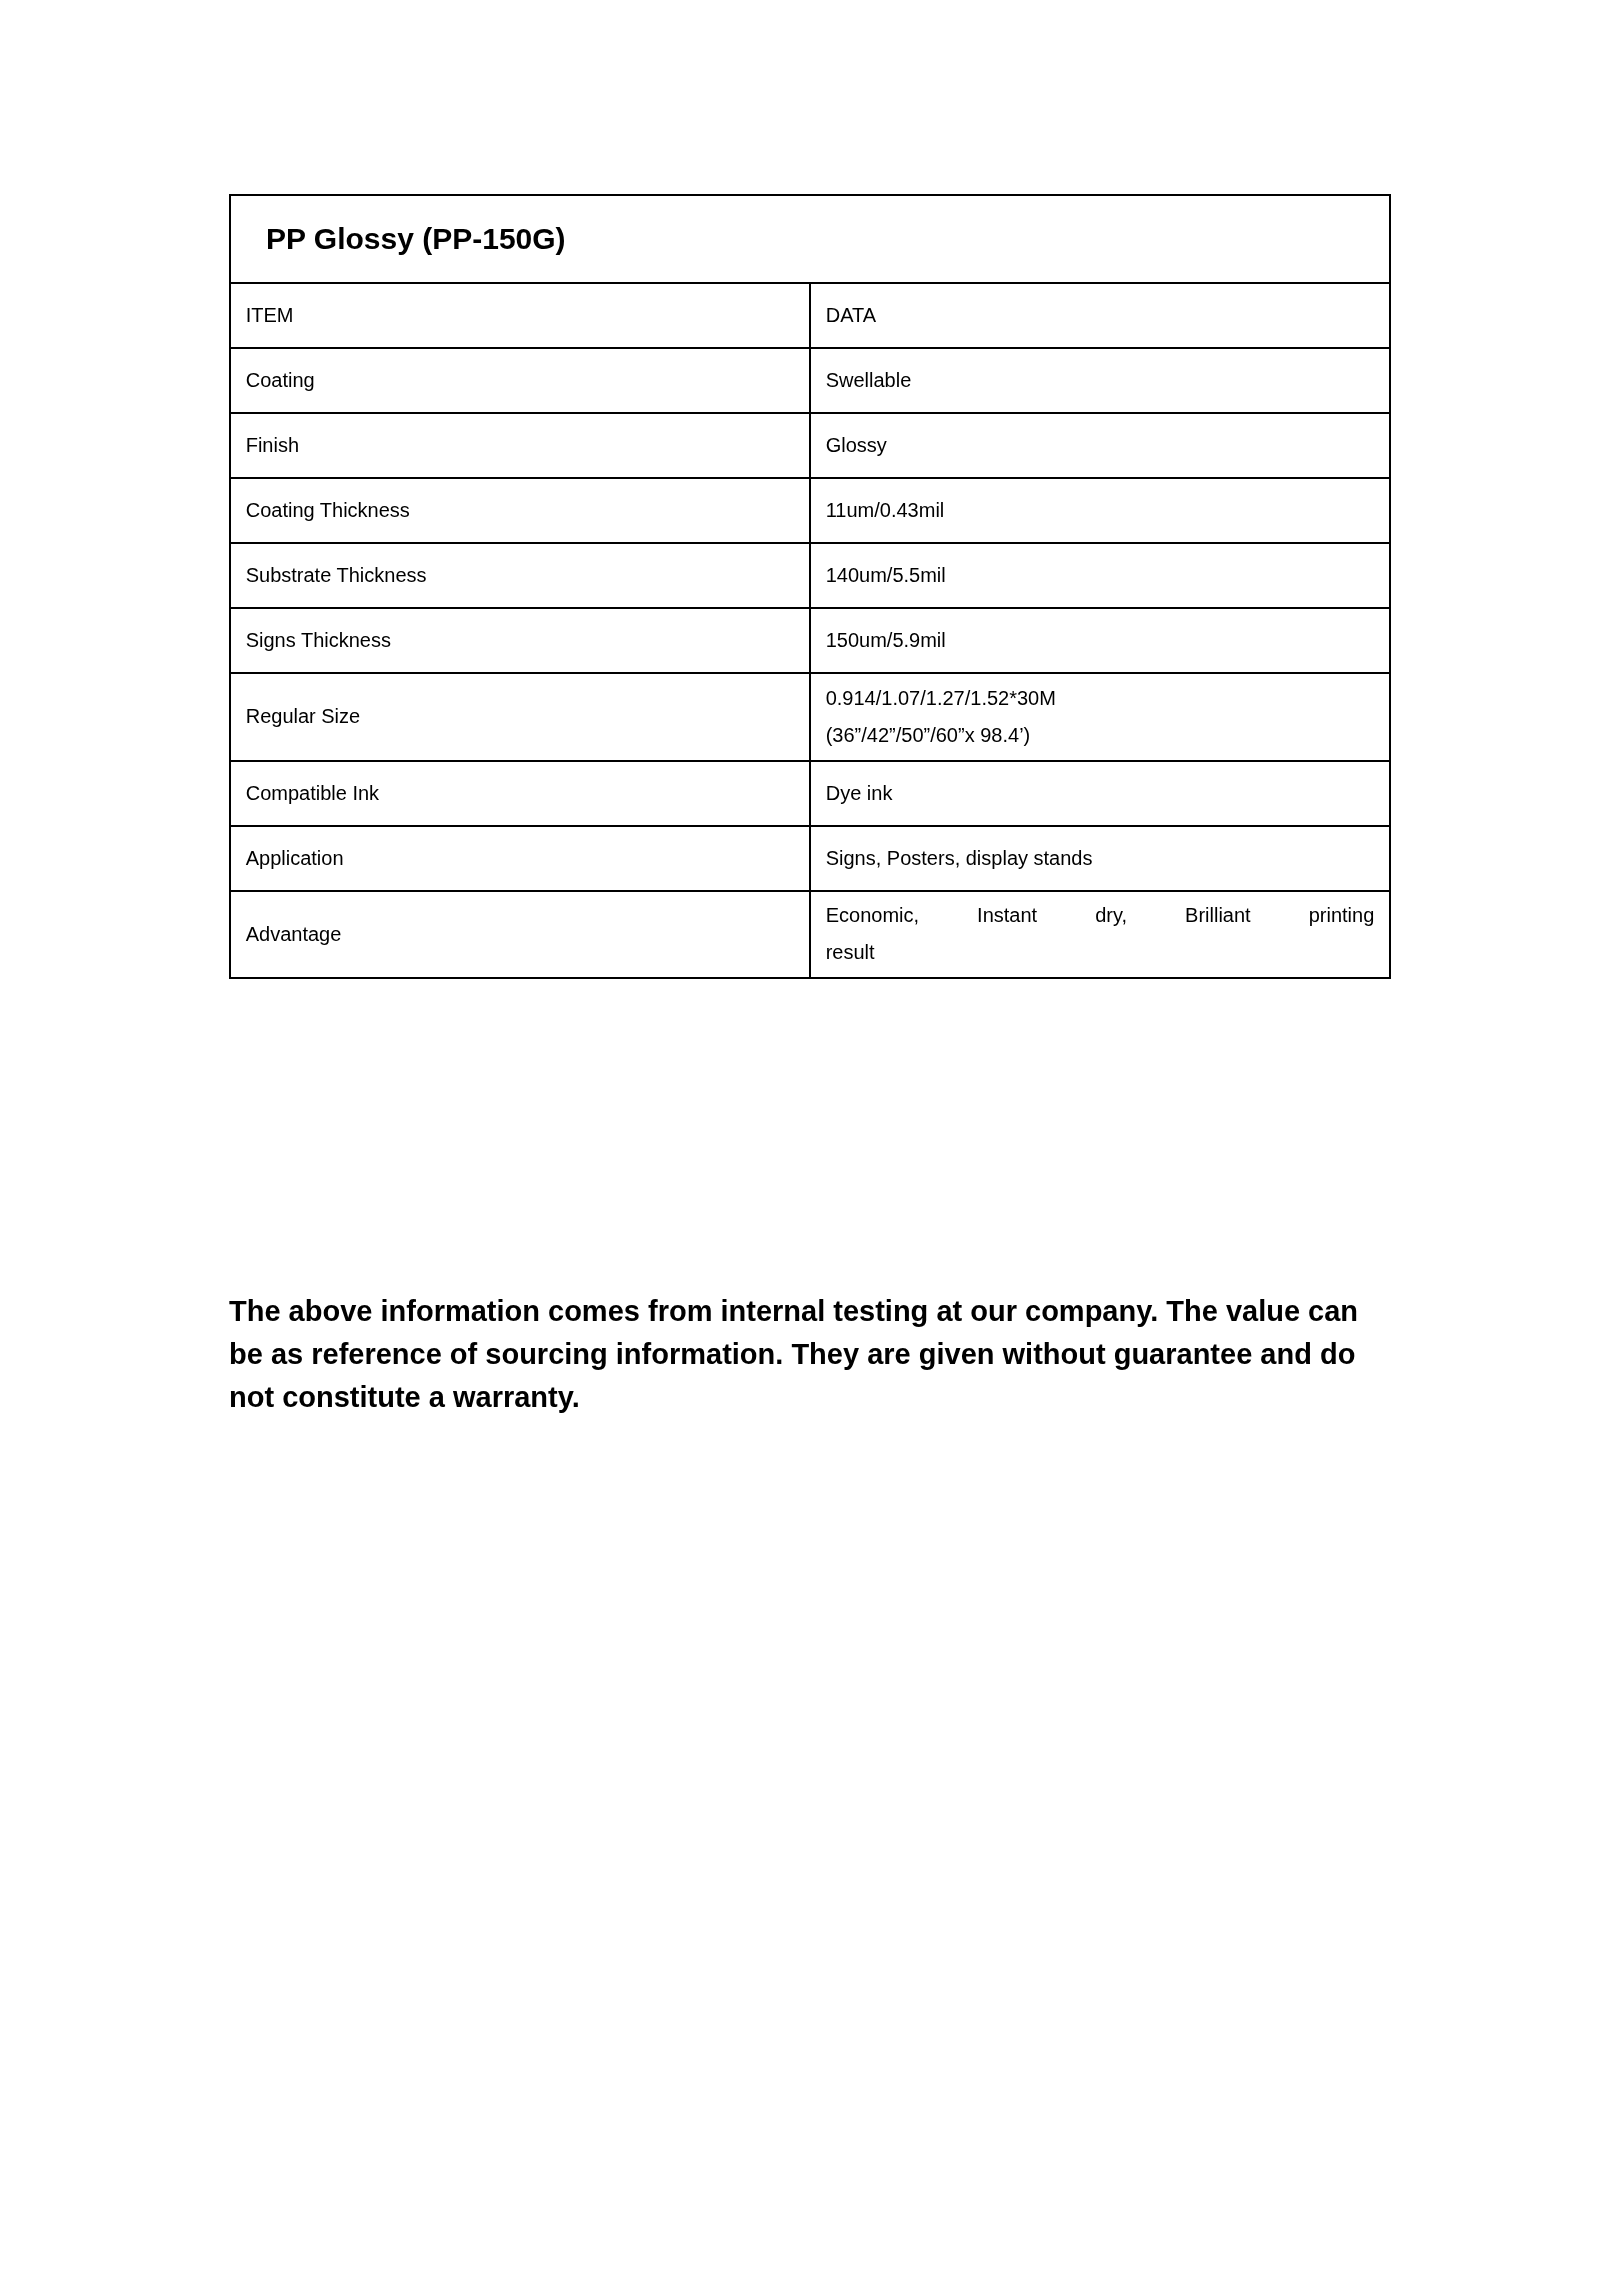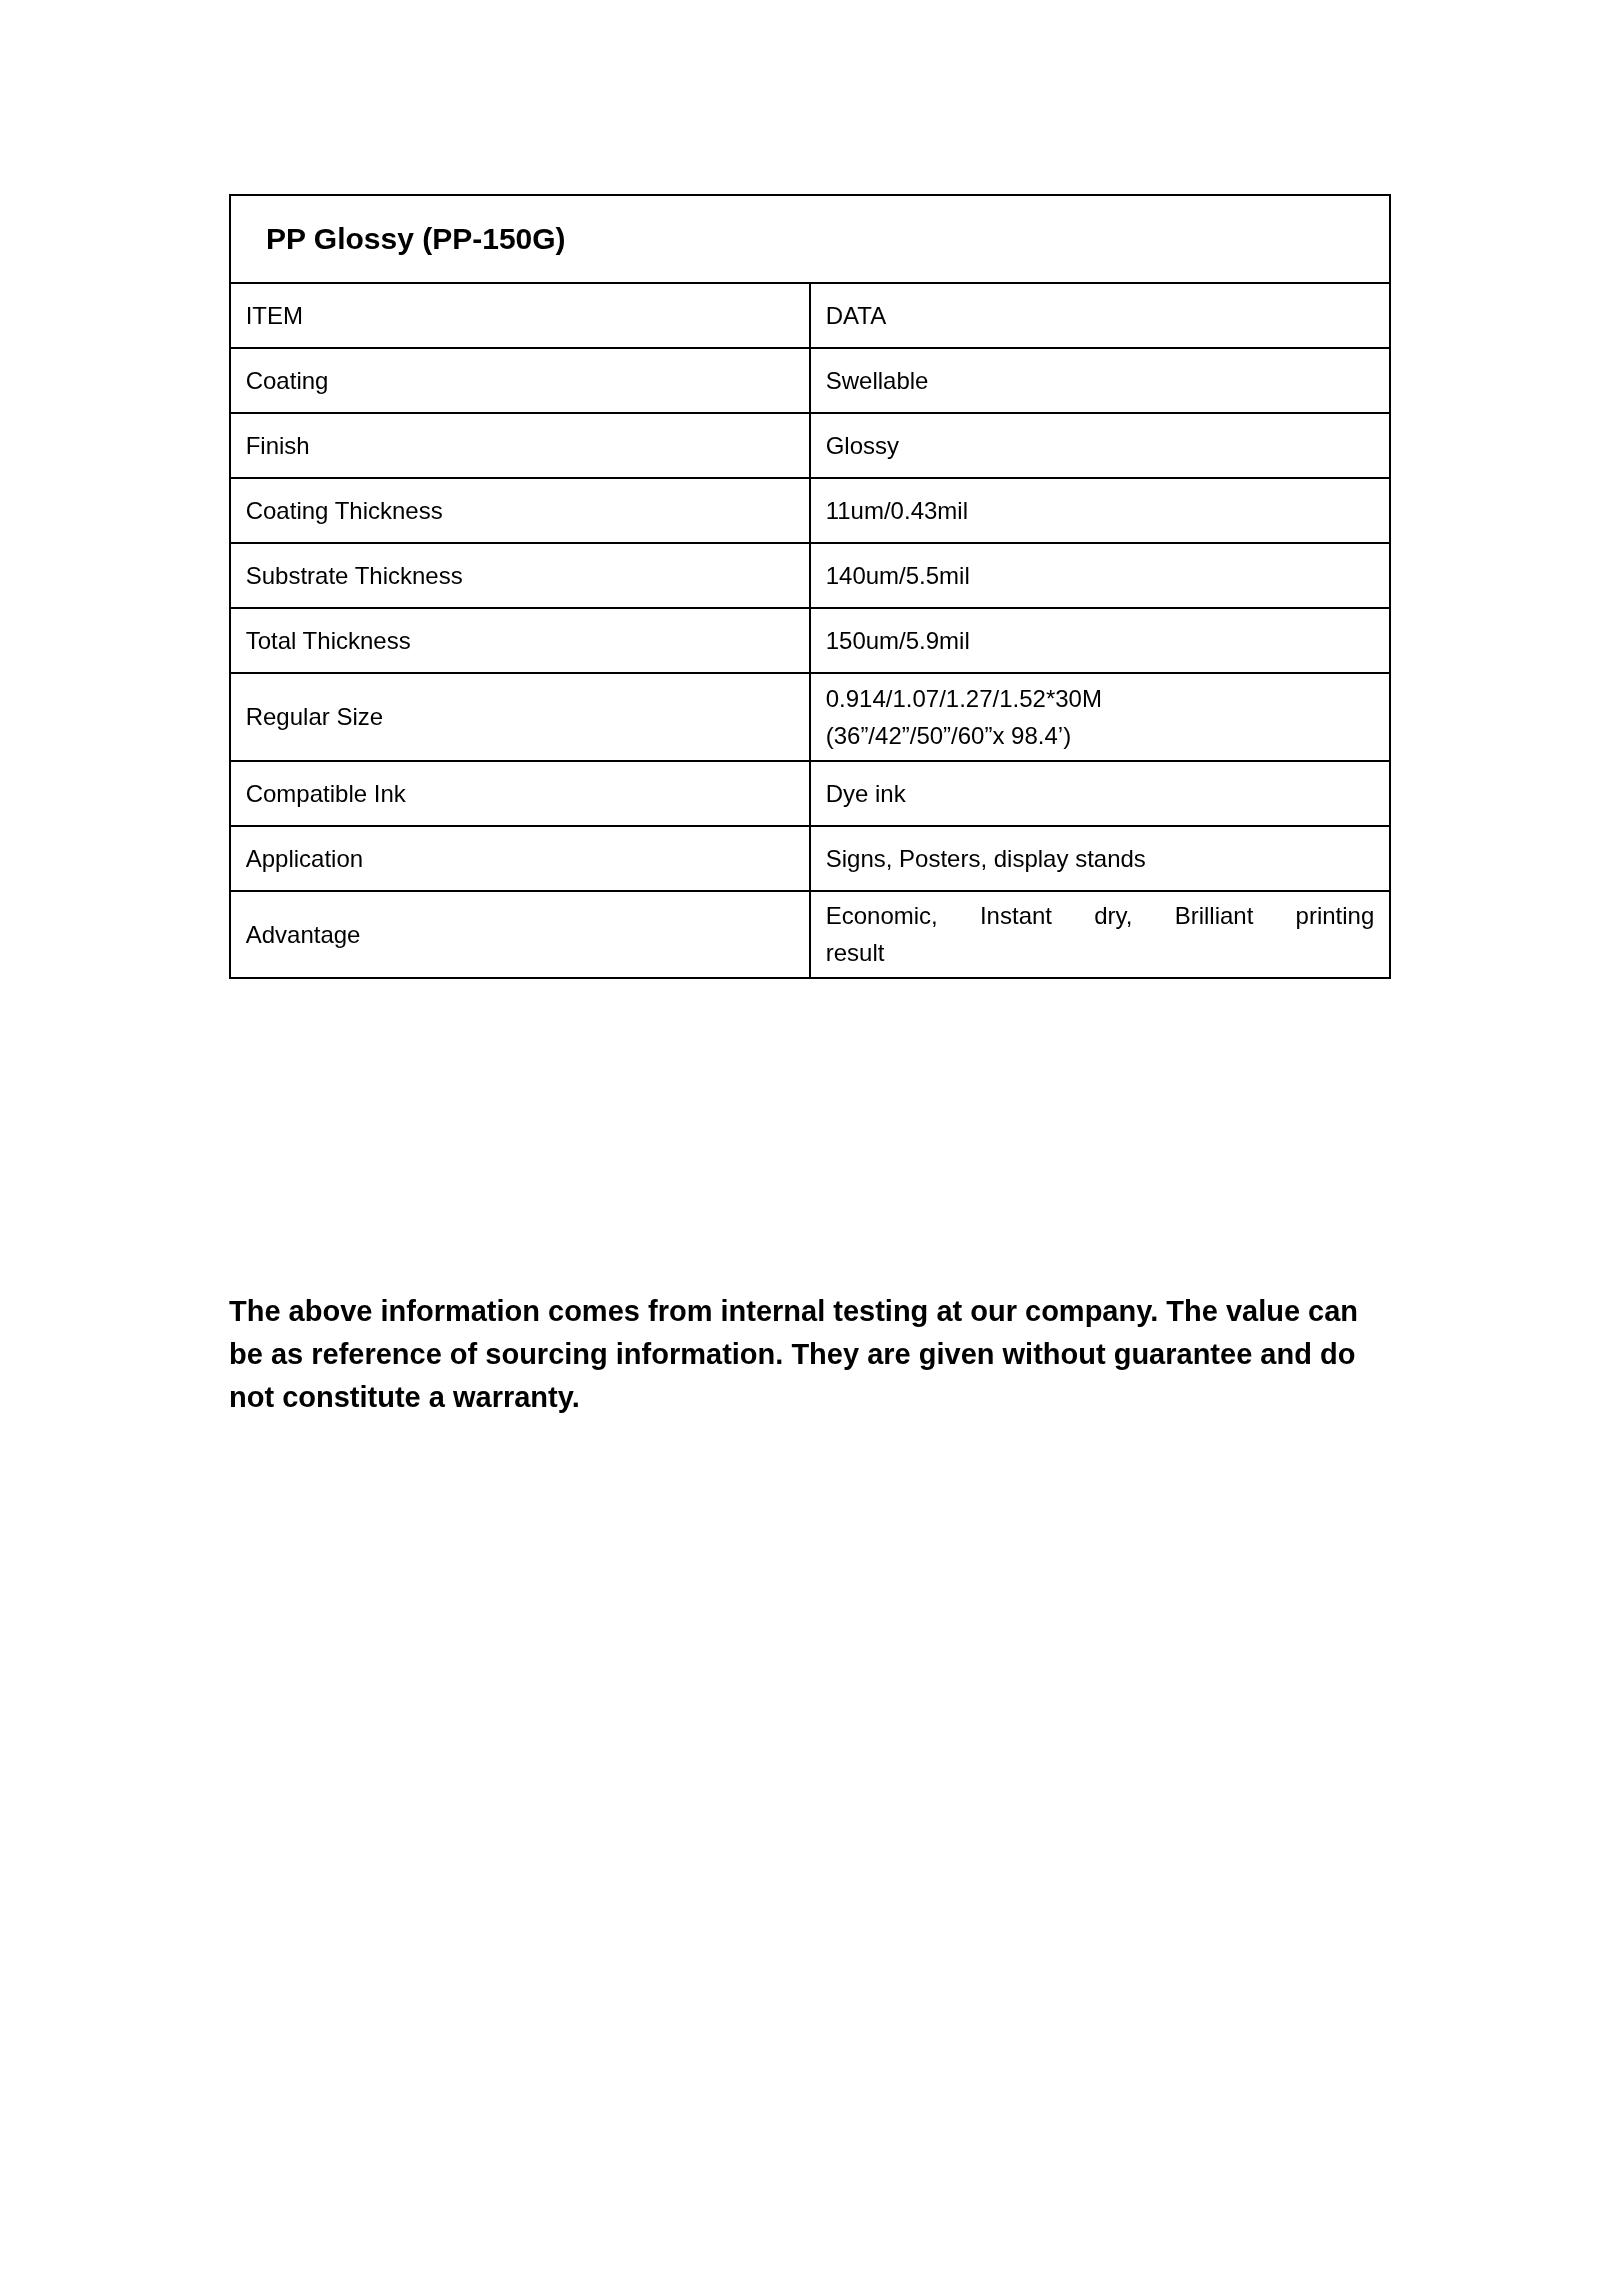--- a/index.html
+++ b/index.html
@@ -16,21 +16,21 @@
   table.spec {
     position:absolute;
     left:229px; top:194px;
     width:1162px;
     border-collapse:collapse;
     table-layout:fixed;
   }
   table.spec th, table.spec td {
     border:2px solid #000000;
     padding:5.9px 14.7px;
-    font-size:24px;
+    font-size:20px;
     line-height:37px;
     vertical-align:middle;
     text-align:left;
     font-weight:normal;
     overflow:hidden;
   }
   tr.title-row th {
     font-size:30px;
     line-height:45px;
     font-weight:bold;
@@ -83,21 +83,21 @@
       </tr>
       <tr class="single">
         <td>Coating Thickness</td>
         <td>11um/0.43mil</td>
       </tr>
       <tr class="single">
         <td>Substrate Thickness</td>
         <td>140um/5.5mil</td>
       </tr>
       <tr class="single">
-        <td>Total Thickness</td>
+        <td>Signs Thickness</td>
         <td>150um/5.9mil</td>
       </tr>
       <tr class="double">
         <td>Regular Size</td>
         <td class="pre">0.914/1.07/1.27/1.52*30M
 (36”/42”/50”/60”x 98.4’)</td>
       </tr>
       <tr class="single">
         <td>Compatible Ink</td>
         <td>Dye ink</td>

